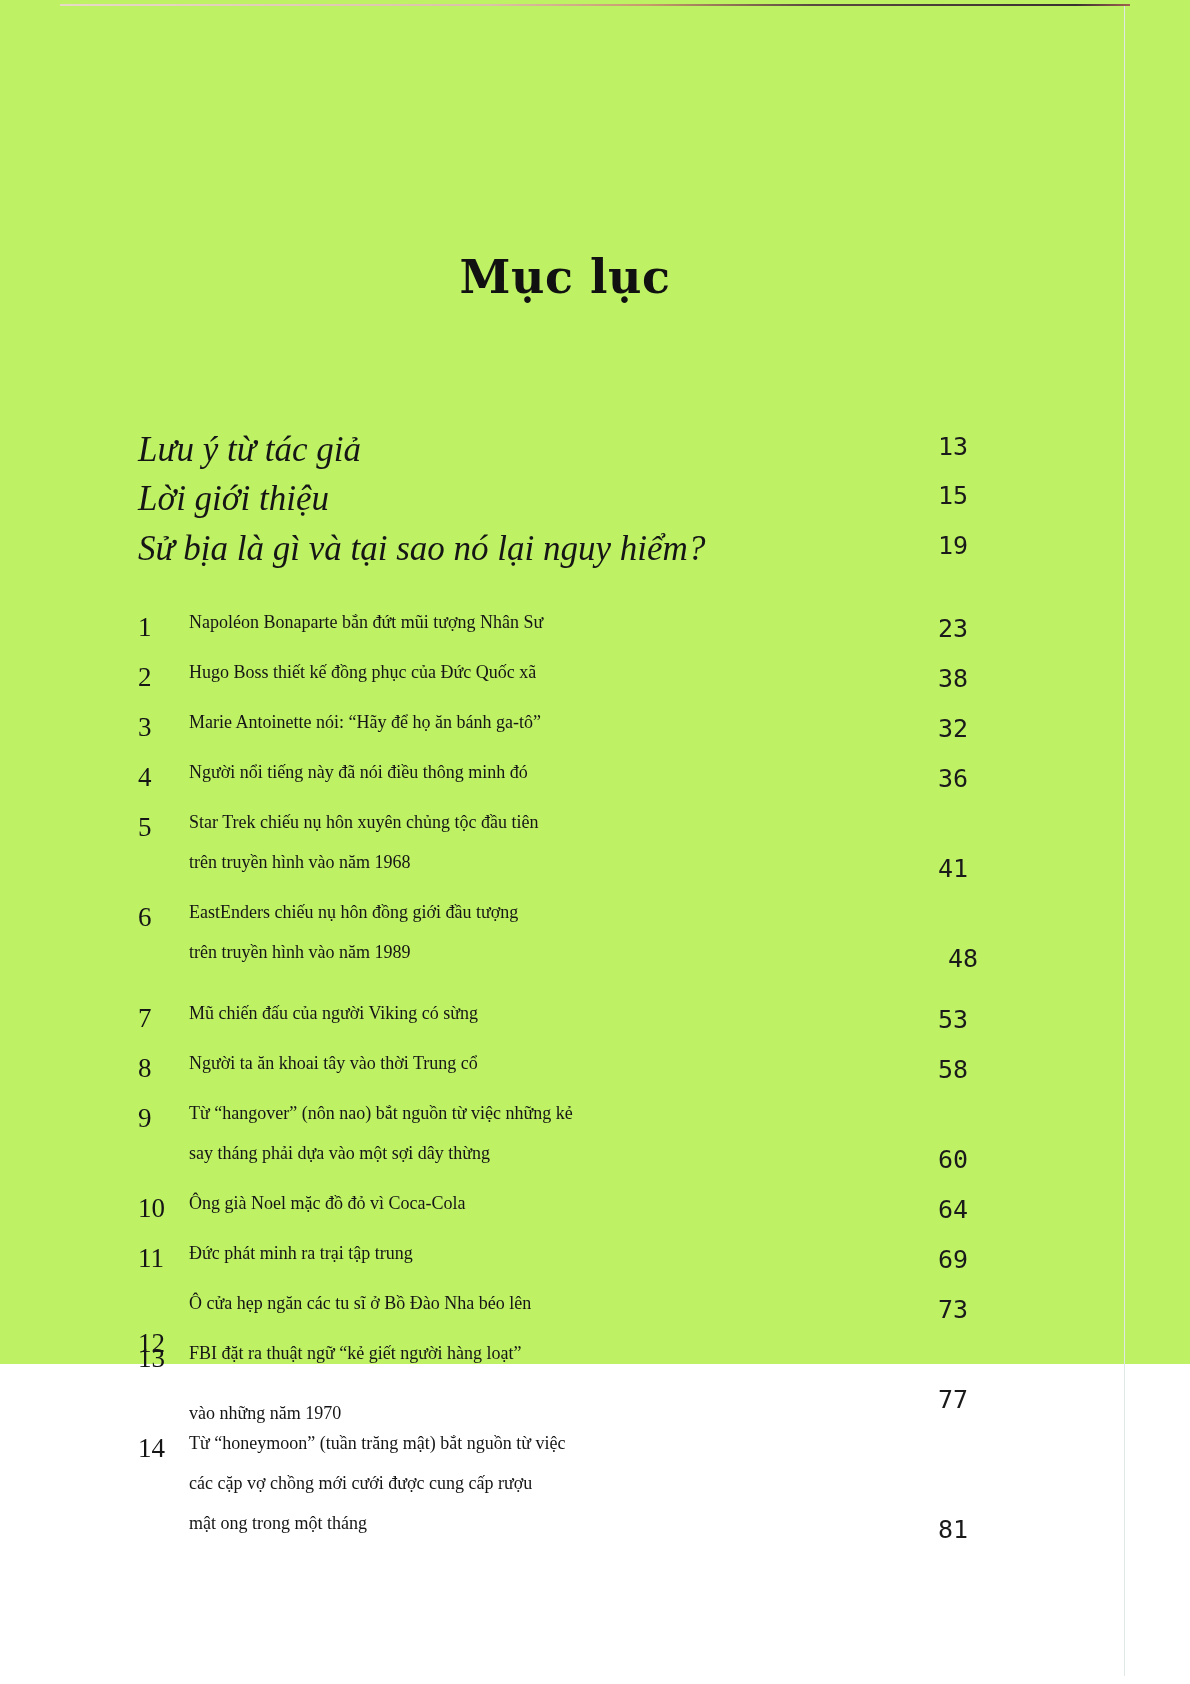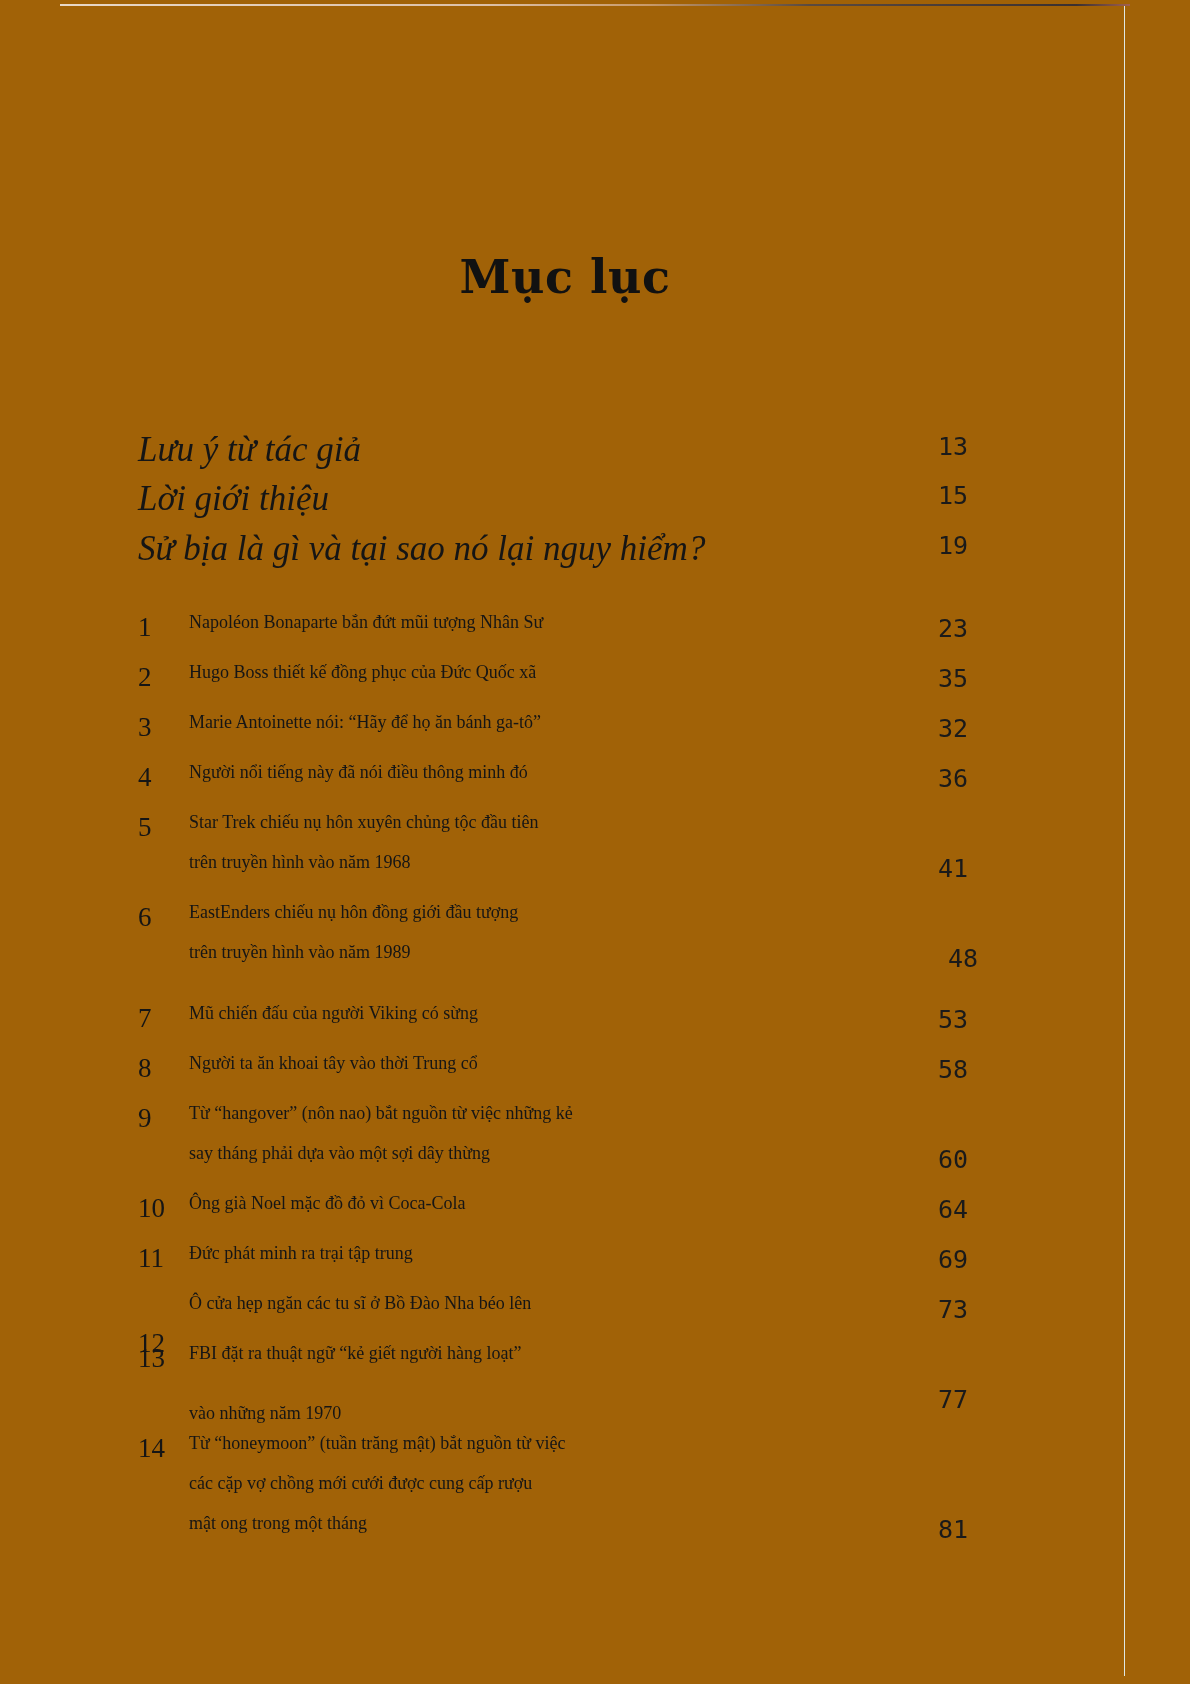--- a/index.html
+++ b/index.html
@@ -12,22 +12,22 @@
       height: 1684px;
       position: relative;
       overflow: hidden;
       font-family: "Liberation Serif", "DejaVu Serif", serif;
       color: #1a1a1a;
     }
     .page {
       position: absolute;
       left: 0; top: 0;
       width: 1190px;
-      height: 1684px;
-      background: #a16207;
+      height: 1364px;
+      background: #bef264;
     }
     .top-edge {
       position: absolute;
       left: 60px;
       top: 4px;
       width: 1070px;
       height: 2px;
       background: linear-gradient(to right, #e8d8c8 0%, #dcc0a8 40%, #c89a6a 55%, #5a4a40 70%, #3a3030 95%, #a06050 100%);
     }
     .right-edge {
@@ -116,21 +116,21 @@
 
     <div class="row" style="top:612px;">
       <span class="num" style="top:0;">1</span>
       <span class="line" style="top:0;">Napoléon Bonaparte bắn đứt mũi tượng Nhân Sư</span>
       <span class="page-no" style="top:2px;">23</span>
     </div>
 
     <div class="row" style="top:662px;">
       <span class="num" style="top:0;">2</span>
       <span class="line" style="top:0;">Hugo Boss thiết kế đồng phục của Đức Quốc xã</span>
-      <span class="page-no" style="top:2px;">35</span>
+      <span class="page-no" style="top:2px;">38</span>
     </div>
 
     <div class="row" style="top:712px;">
       <span class="num" style="top:0;">3</span>
       <span class="line" style="top:0;">Marie Antoinette nói: “Hãy để họ ăn bánh ga-tô”</span>
       <span class="page-no" style="top:2px;">32</span>
     </div>
 
     <div class="row" style="top:762px;">
       <span class="num" style="top:0;">4</span>

